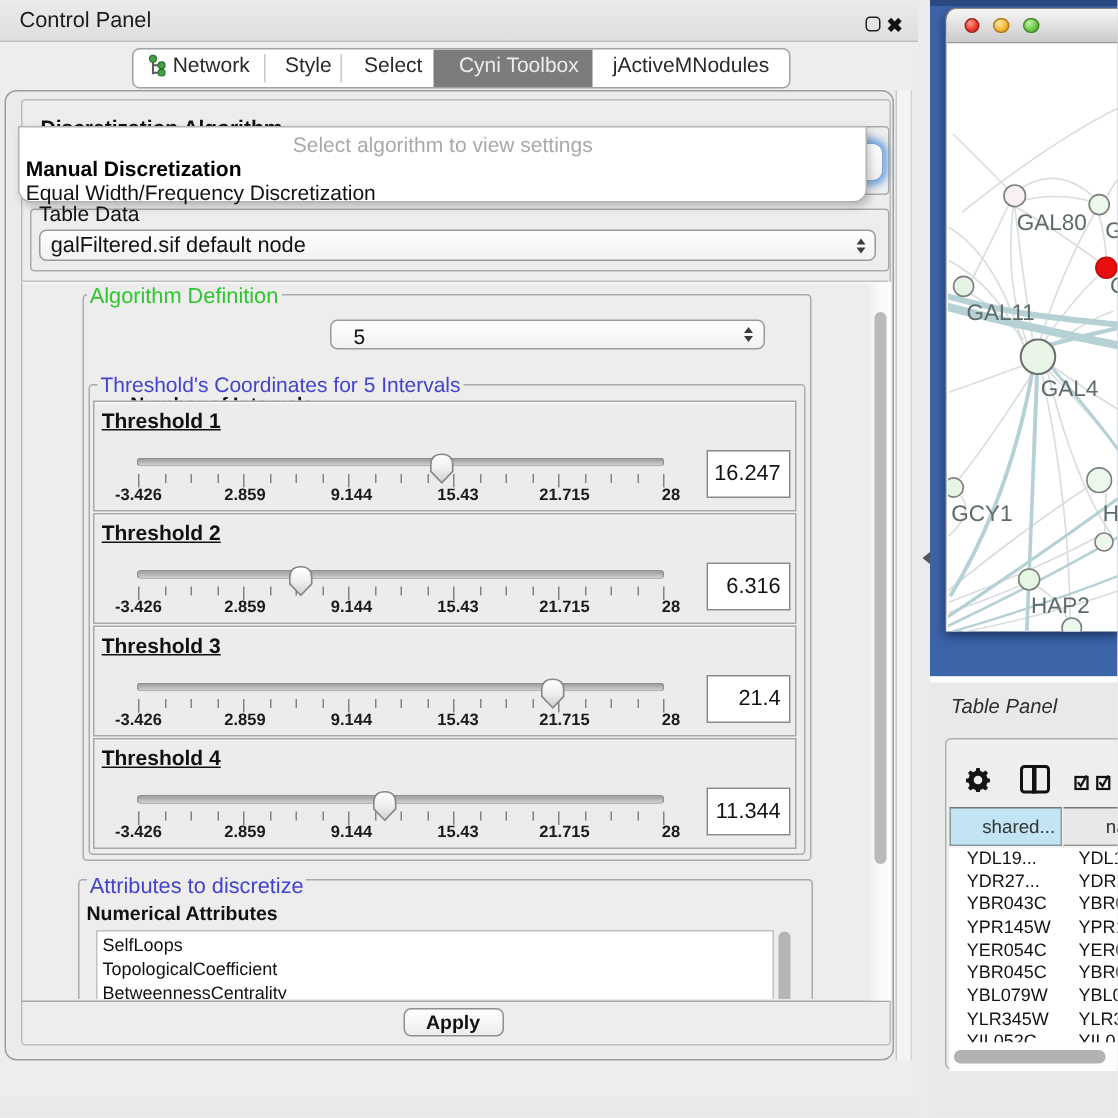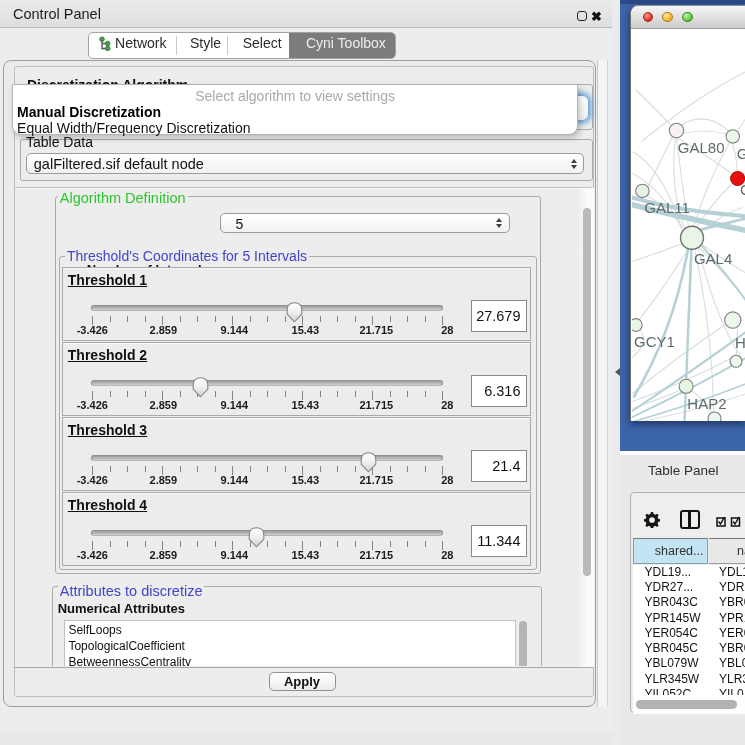--- a/index.html
+++ b/index.html
@@ -62,21 +62,21 @@
 #bluezone .darktop{position:absolute;left:0;top:0;width:100%;height:4px;background:#2b4983;}
 
 #netwin{position:absolute;left:629.5px;top:5px;width:116px;height:415.5px;border-radius:8px 0 0 0;
  background:#fff;box-shadow:0 3px 7px rgba(5,15,45,.55);border-left:1px solid #707070;border-top:1px solid #8a8a8a;}
 #nettitle{position:absolute;left:0;top:0;width:100%;height:22.5px;border-radius:8px 0 0 0;
  background:linear-gradient(#f6f6f6,#cbcbcb);border-bottom:1px solid #9a9a9a;}
 .tl{position:absolute;top:5.8px;width:10.5px;height:10.5px;border-radius:50%;}
 
 #tpanelzone{position:absolute;left:620px;top:450.5px;width:125px;height:294.5px;background:#e9e9e9;
  border-top:4px solid #fdfdfd;}
-#tptitle{position:absolute;left:28px;top:8px;font-size:13.5px;color:#2e2e2e;}
+#tptitle{position:absolute;left:14px;top:8px;font-size:13.5px;color:#2e2e2e;font-style:italic;}
 #tpinner{position:absolute;left:9.8px;top:37px;width:140px;height:221.7px;background:#eeeeee;
  border:1px solid #b0b0b0;border-radius:4px;}
 #thead1{position:absolute;left:2.4px;top:45.7px;width:74.9px;height:25.4px;background:#c3e4f2;
  border:1px solid #8b9ba3;border-top:1px solid #777;font-size:12.5px;color:#333;text-align:center;line-height:25px;padding-left:17px;}
 #thead2{position:absolute;left:78.3px;top:45.7px;width:61px;height:25.4px;background:#e8e8e8;
  border:1px solid #9c9c9c;border-left:none;border-top:1px solid #777;font-size:12.5px;color:#333;line-height:25px;}
 #trows{position:absolute;left:2.4px;top:72.2px;width:137px;height:130.3px;background:#fff;overflow:hidden;
  font-size:12px;color:#131313;}
 .trow{height:15.3px;line-height:15.3px;white-space:nowrap;}
 .trow span{display:inline-block;}
@@ -94,20 +94,21 @@
           <path d="M3 4 L3 13.5 M3 7.5 L8 7.5 M3 12.5 L8 12.5" fill="none" stroke="#5a5a66" stroke-width="1.4"></path>
           <g fill="#46a046" stroke="#2c6e2c" stroke-width="0.8">
             <circle cx="3" cy="3.2" r="2.3"></circle>
             <circle cx="8.7" cy="7.5" r="2.3"></circle>
             <circle cx="8.7" cy="12.5" r="2.3"></circle>
           </g>
         </svg> Network<div class="sep"></div></div>
 <div class="tab" style="width:51px;text-indent:6px;">Style<div class="sep"></div></div>
 <div class="tab" style="width:61.4px;text-indent:7px;">Select</div>
 <div class="tab sel" style="width:106.1px;text-indent:7px;">Cyni Toolbox</div>
+<div class="tab" style="width:130.5px;">jActiveMNodules</div>
 </div>
 <div id="outerpanel"></div>
 <div id="innerpanel"></div>
 <div class="group" style="left:20px;top:84px;width:573px;height:46px;"></div>
 <div class="glabel" style="left:25px;top:77px;font-weight:bold;color:#111;">Discretization Algorithm</div>
 <div class="combo" style="left:30px;top:95px;width:559px;height:26px;border-radius:7px;box-shadow:0 0 5px 2.5px rgba(90,150,220,.85);border-color:#7aa7d8;"></div>
 <div id="overlay">
 <div style="position:absolute;left:4.3px;top:19px;font-size:14px;font-weight:bold;color:#000;">Manual Discretization</div>
 <div style="position:absolute;left:0;top:3.5px;width:100%;text-align:center;font-size:14px;color:#a9a9a9;">Select algorithm to view settings</div>
 <div style="position:absolute;left:4.3px;top:35px;font-size:14px;color:#111;">Equal Width/Frequency Discretization</div>
@@ -164,21 +165,21 @@
 <svg class="thumb" style="left:222.5px;" width="17" height="21" viewBox="0 0 17 21">
         <defs>
           <linearGradient id="tg1" x1="0" y1="0" x2="0" y2="1">
             <stop offset="0" stop-color="#ffffff"></stop>
             <stop offset=".5" stop-color="#efefef"></stop>
             <stop offset="1" stop-color="#cfcfcf"></stop>
           </linearGradient>
         </defs>
         <path d="M8.5 19.8 L1.2 12.2 L1.2 8 Q1.2 0.8 8.5 0.8 Q15.8 0.8 15.8 8 L15.8 12.2 Z" fill="url(#tg1)" stroke="#878787" stroke-width="1.1"></path>
       </svg>
-<div class="vbox">27.679</div>
+<div class="vbox">16.247</div>
 </div>
 <div class="tpanel" style="left:62.3px;top:341.5px;">
 <div class="tlab">Threshold 2</div>
 <div class="track"></div>
 <div class="tick" style="left:29.0px;height:8.5px;"></div>
 <div class="tick" style="left:46.5px;height:5.5px;"></div>
 <div class="tick" style="left:64.0px;height:5.5px;"></div>
 <div class="tick" style="left:81.5px;height:5.5px;"></div>
 <div class="tick" style="left:99.0px;height:8.5px;"></div>
 <div class="tick" style="left:116.5px;height:5.5px;"></div>

